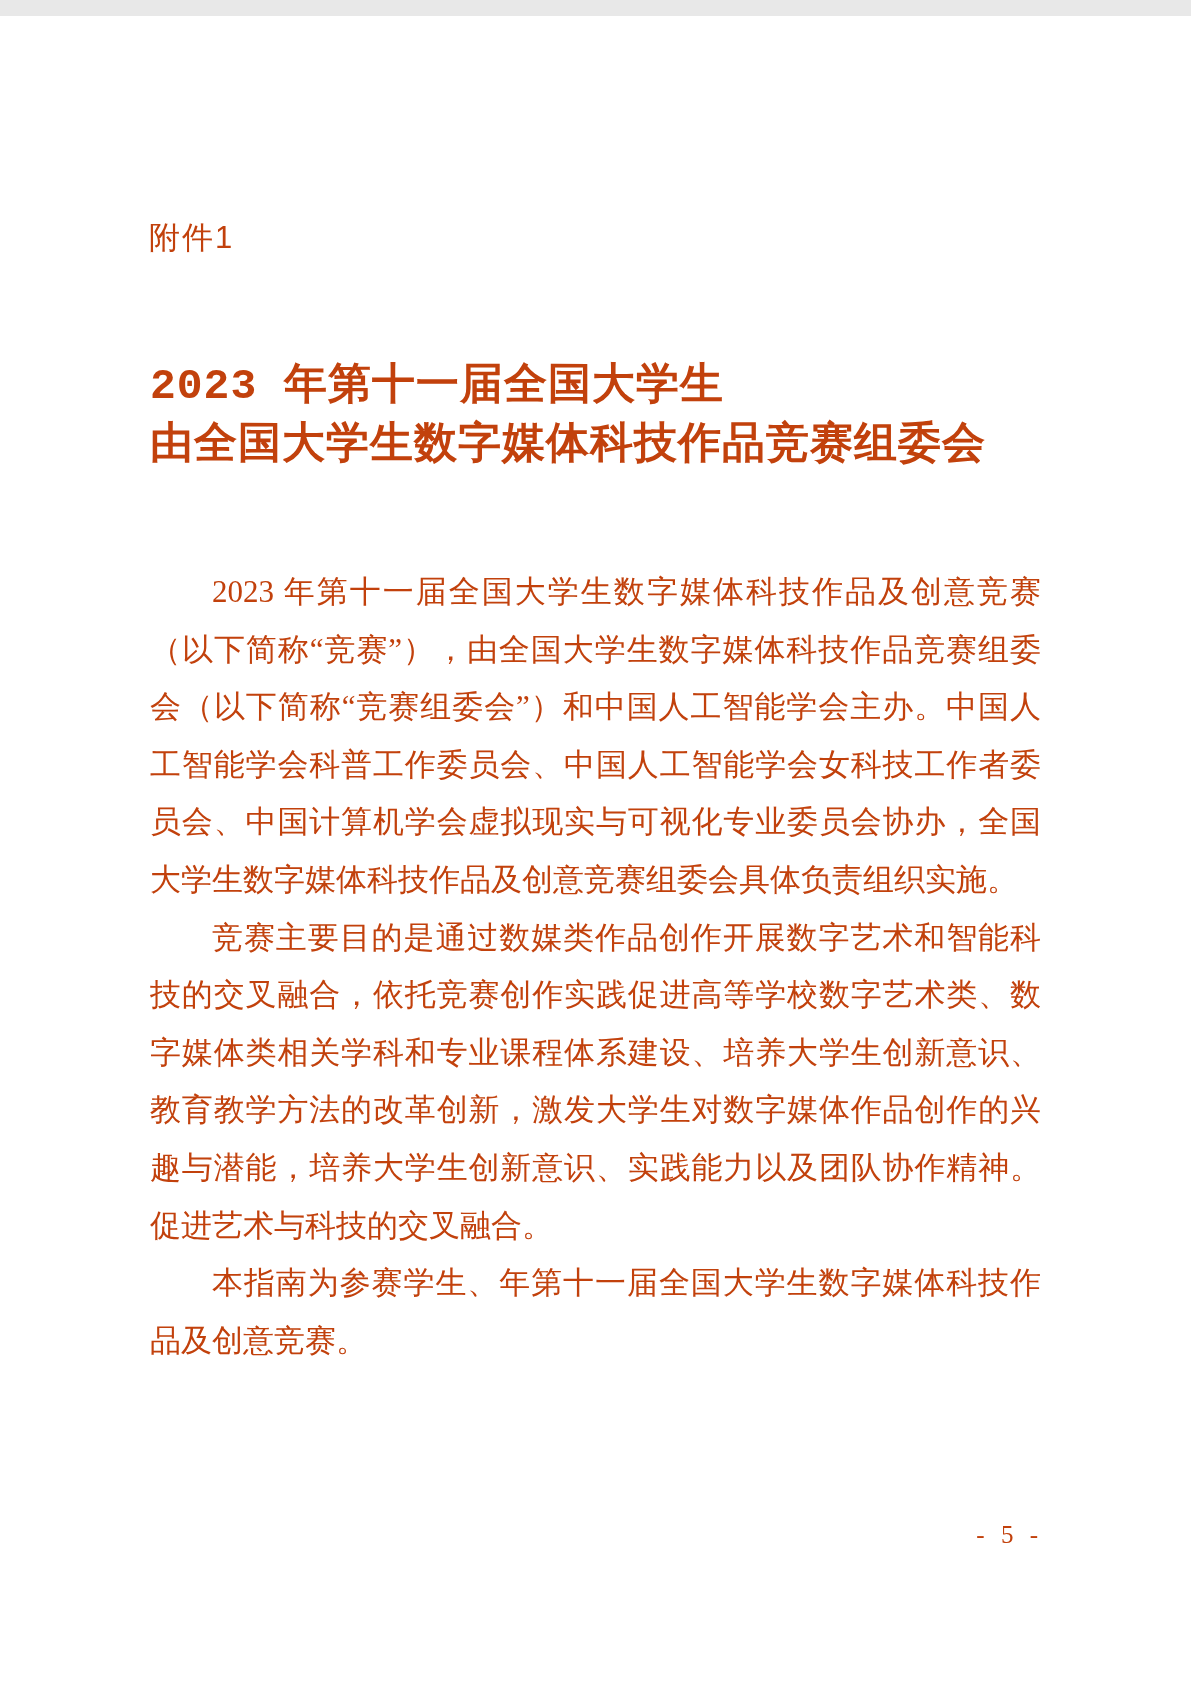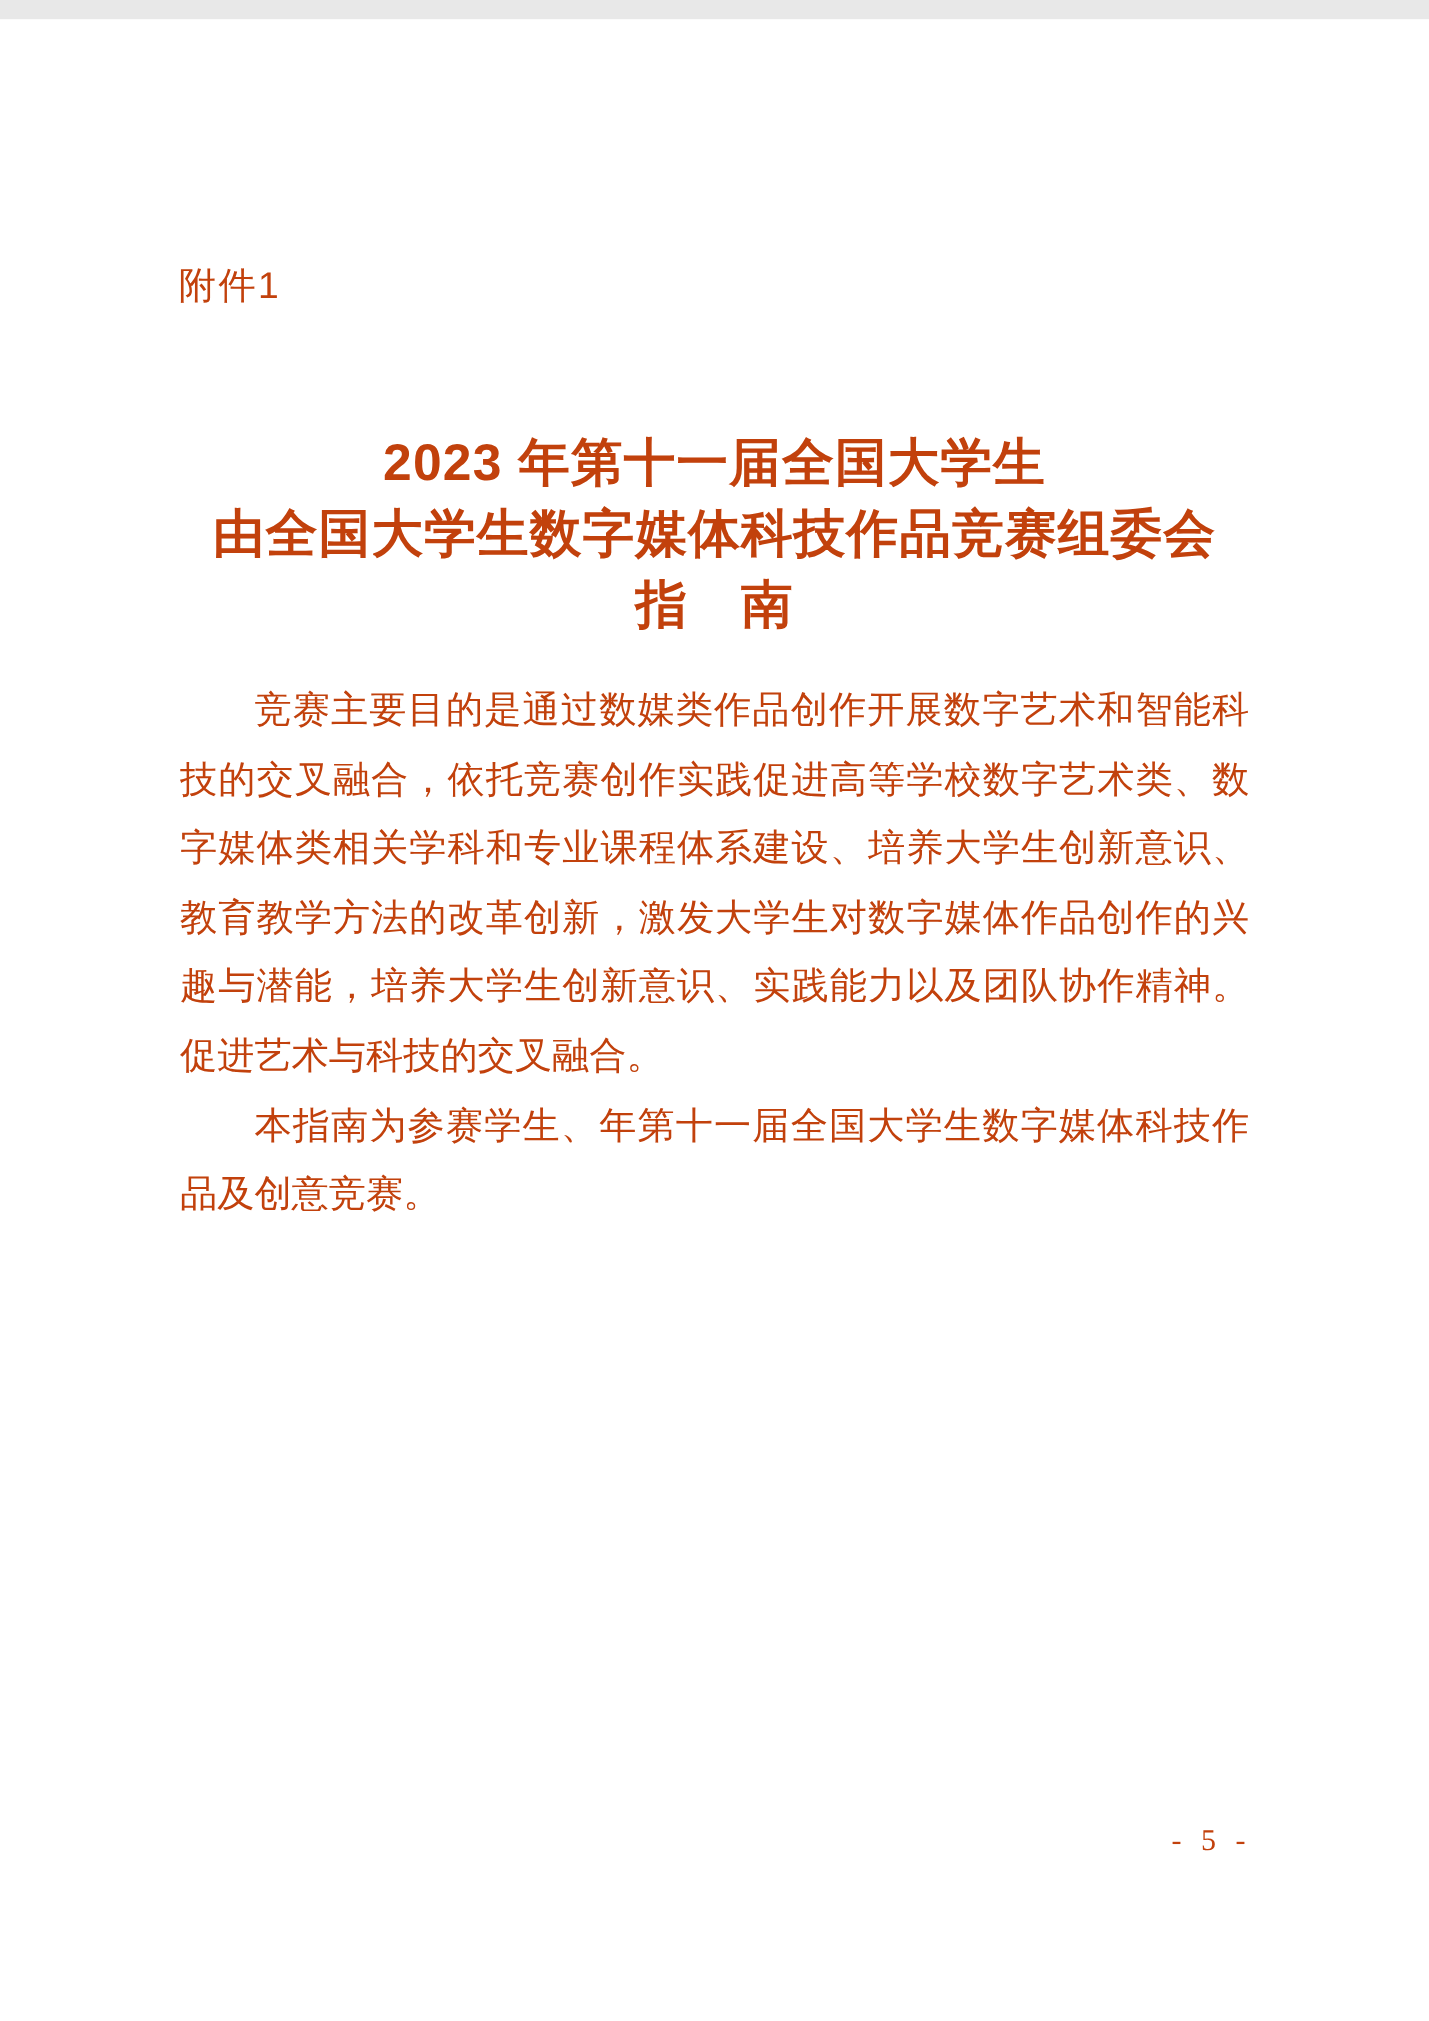--- a/index.html
+++ b/index.html
@@ -25,22 +25,21 @@
     line-height: 38px;
     font-family: "Liberation Sans", sans-serif;
     letter-spacing: 2px;
     white-space: pre;
   }
   .doc-title {
     position: absolute;
     left: 150px;
     top: 341px;
     width: 891px;
-    text-align: center;
-    font-family: Liberation Sans, sans-serif;
+    font-family: Liberation Mono, monospace;
     font-weight: bold;
     font-size: 43px;
     line-height: 59px;
     letter-spacing: 1px;
   }
   .doc-title .title-line {
     white-space: pre;
   }
   .doc-body {
     position: absolute;
@@ -70,23 +69,23 @@
 </head>
 <body>
 
 <div class="page">
 
   <div class="attachment-label">附件1</div>
 
   <div class="doc-title">
     <div class="title-line">2023 年第十一届全国大学生</div>
     <div class="title-line">由全国大学生数字媒体科技作品竞赛组委会</div>
-    <div class="title-line">指　南</div>
   </div>
 
   <div class="doc-body">
+    <p>2023 年第十一届全国大学生数字媒体科技作品及创意竞赛（以下简称“竞赛”），由全国大学生数字媒体科技作品竞赛组委会（以下简称“竞赛组委会”）和中国人工智能学会主办。中国人工智能学会科普工作委员会、中国人工智能学会女科技工作者委员会、中国计算机学会虚拟现实与可视化专业委员会协办，全国大学生数字媒体科技作品及创意竞赛组委会具体负责组织实施。</p>
     <p>竞赛主要目的是通过数媒类作品创作开展数字艺术和智能科技的交叉融合，依托竞赛创作实践促进高等学校数字艺术类、数字媒体类相关学科和专业课程体系建设、培养大学生创新意识、教育教学方法的改革创新，激发大学生对数字媒体作品创作的兴趣与潜能，培养大学生创新意识、实践能力以及团队协作精神。促进艺术与科技的交叉融合。</p>
     <p>本指南为参赛学生、年第十一届全国大学生数字媒体科技作品及创意竞赛。</p>
   </div>
 
   <div class="page-number">- 5 -</div>
 
 </div>
 
 </body></html>

